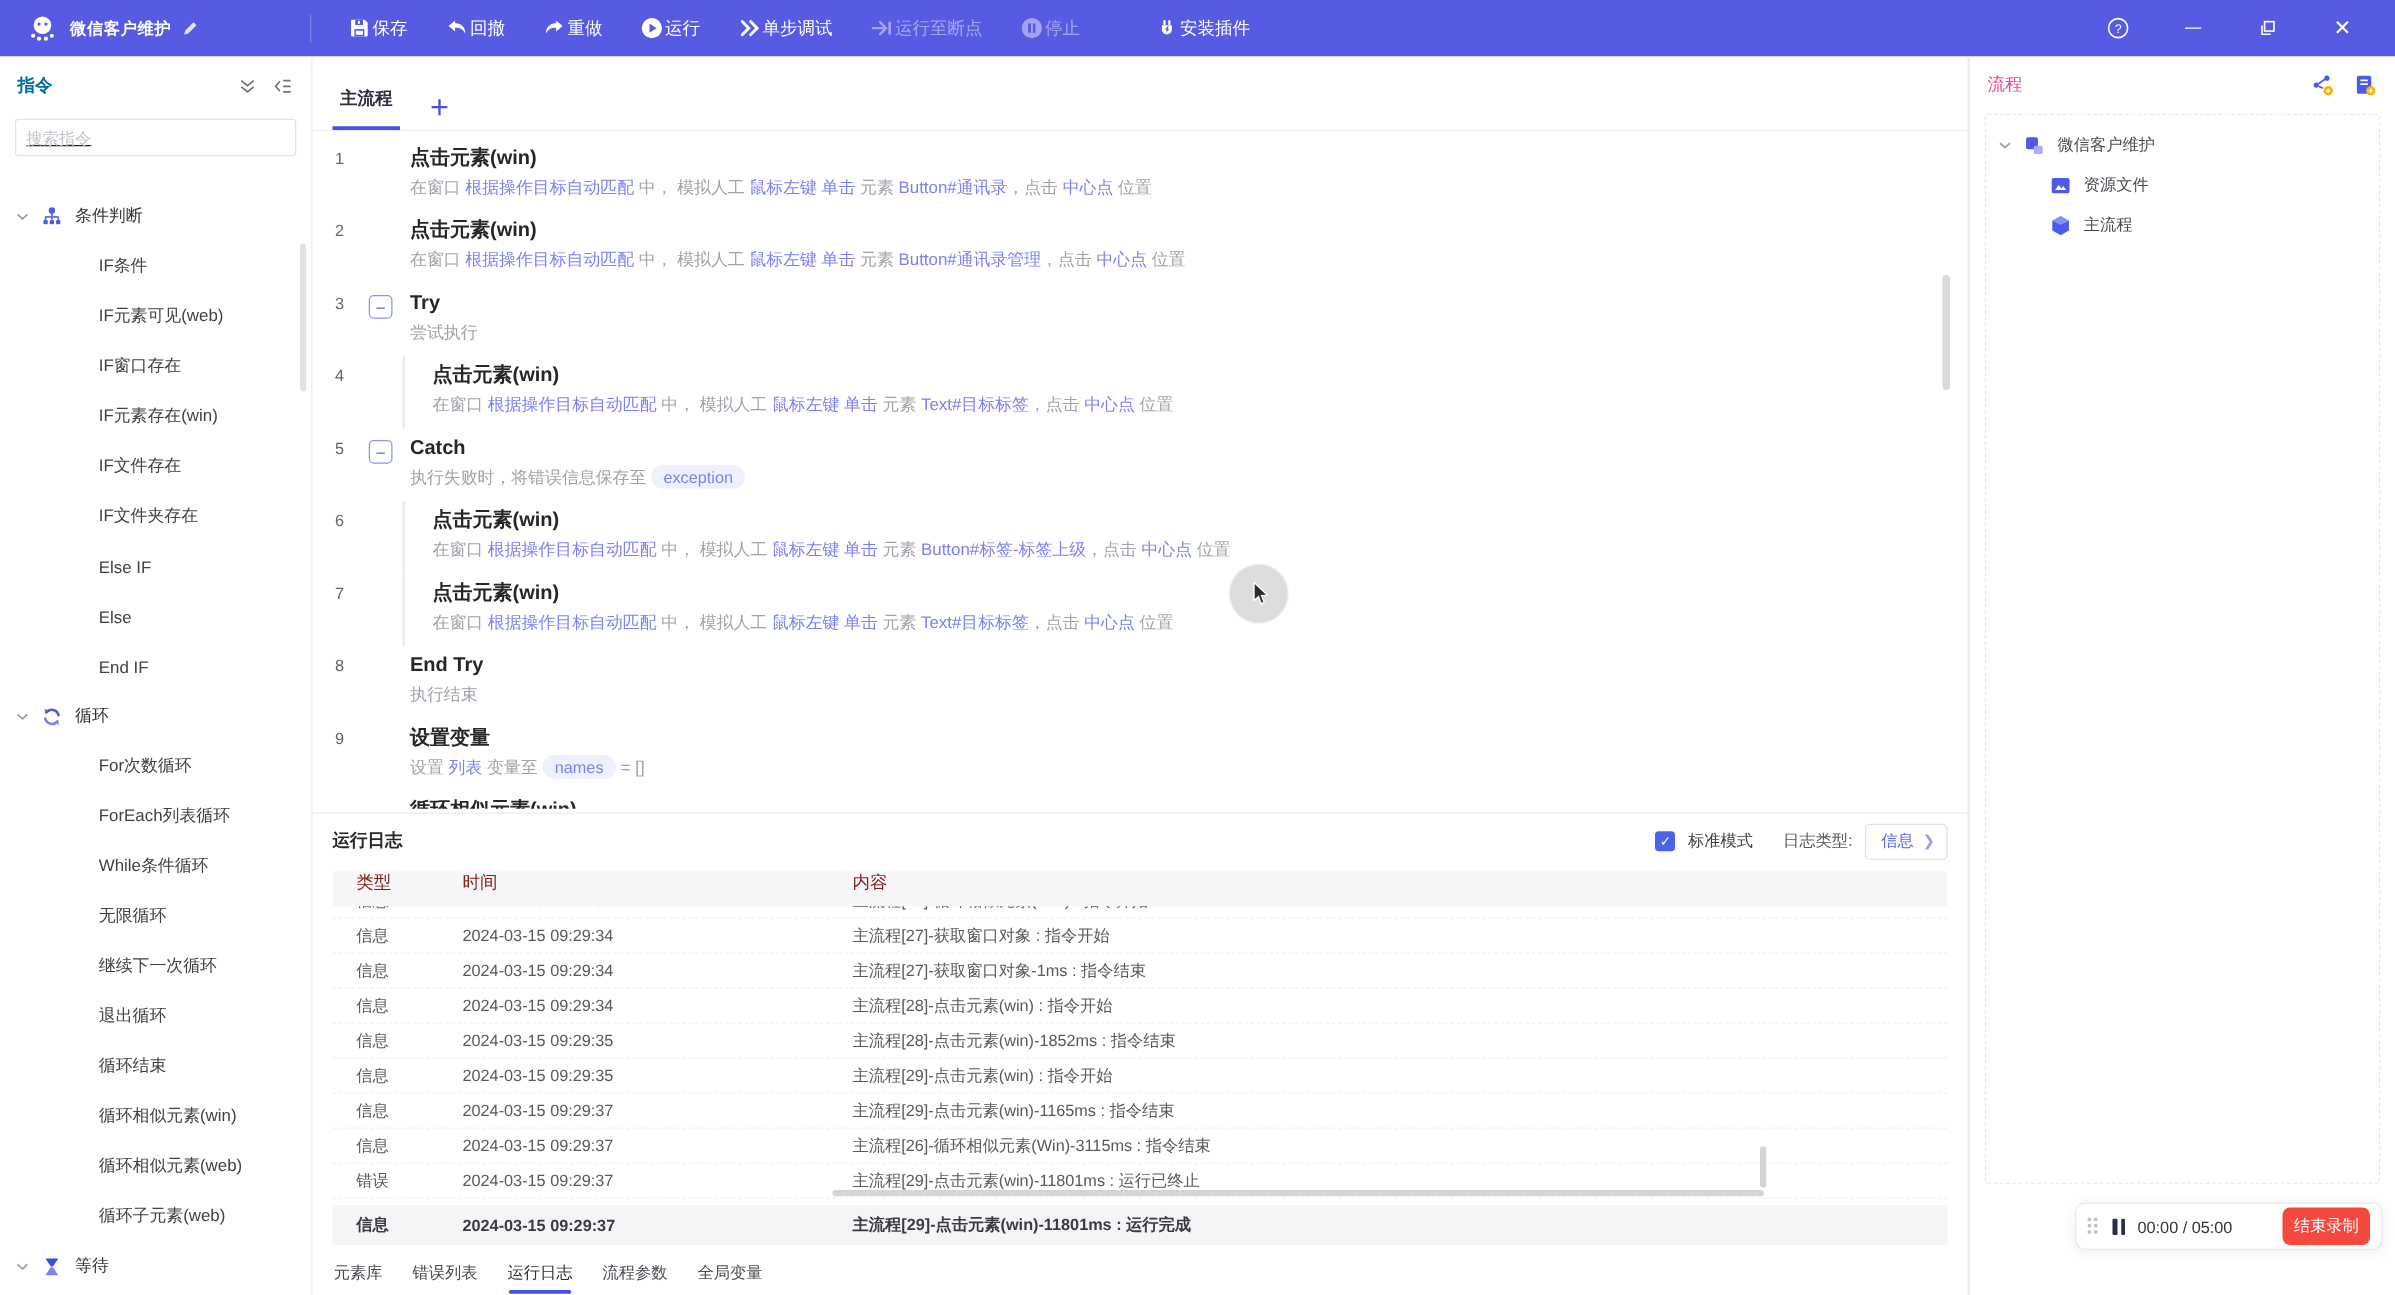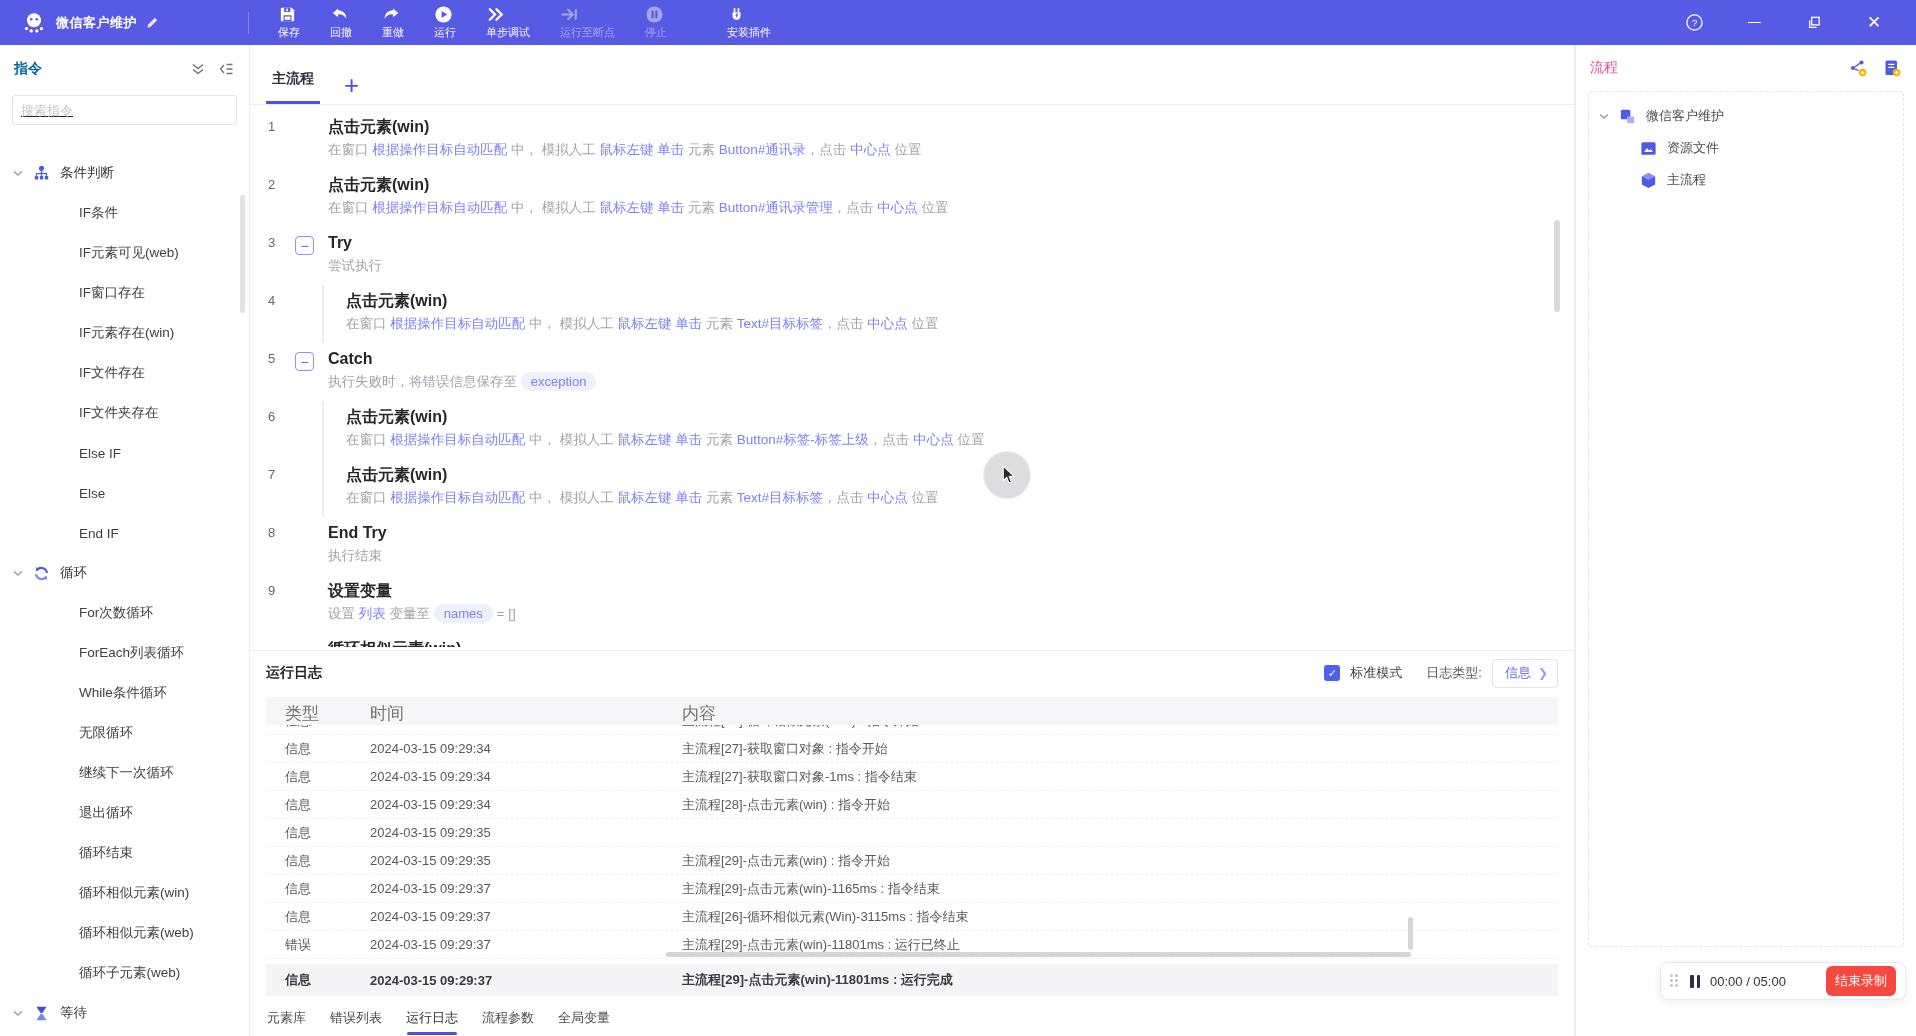--- a/index.html
+++ b/index.html
@@ -5,21 +5,21 @@
   * { margin:0; padding:0; box-sizing:border-box; }
   html,body { width:1916px; height:1036px; overflow:hidden;
     font-family:"Liberation Sans","DejaVu Sans",sans-serif; background:#fff; color:#262626; position:relative; }
 
   
   .topbar { height:45px; background:#575AE3; display:flex; align-items:center; color:#fff; }
   .tb-left { display:flex; align-items:center; gap:8px; padding-left:20px; width:248px; }
   .tb-title { font-size:13px; font-weight:700; letter-spacing:.5px; }
   .tb-sep { width:1px; height:22px; background:rgba(255,255,255,.25); }
   .tb-btns { display:flex; align-items:flex-start; margin-left:14px; }
-  .tb-btn { display:flex; flex-direction:column; align-items:flex-start; gap:1px; padding:3px 15px; font-size:11px; cursor:pointer; }
+  .tb-btn { display:flex; flex-direction:row; align-items:flex-end; gap:1px; padding:3px 15px; font-size:14px; cursor:pointer; }
   .tb-btn .ticon { height:19px; display:flex; align-items:center; }
   .tb-btn.disabled { opacity:.45; }
   .tb-right { margin-left:auto; display:flex; align-items:center; gap:40px; padding-right:32px; }
   .wc { width:20px; height:20px; display:flex; align-items:center; justify-content:center; font-size:15px; cursor:pointer; }
 
   
   .main { display:grid; grid-template-columns:250px 1325px 341px; height:991px; }
 
   
   .sidebar { border-right:1px solid #ececf0; position:relative; overflow:hidden; }
@@ -61,21 +61,21 @@
   .log-title { font-size:14px; font-weight:700; color:#262626; }
   .log-controls { margin-left:auto; display:flex; align-items:center; gap:10px; }
   .chk { width:16px; height:16px; background:#4c62e9; border-radius:3px; color:#fff; font-size:11px;
     display:flex; align-items:center; justify-content:center; cursor:pointer; }
   .chk-label { font-size:13px; color:#3d3d46; margin-right:14px; }
   .logtype-label { font-size:13px; color:#595959; }
   .logtype-btn { border:1px solid #e2e2e8; border-radius:4px; padding:4px 9px 5px 12px; color:#5b66e8; font-size:13px;
     display:flex; align-items:center; gap:7px; cursor:pointer; background:#fff; }
   .logtype-btn .chev { color:#9aa0e8; font-size:12px; }
   .log-table { margin:2px 16px 0; position:relative; }
-  .lt-head { height:28px; background:#f6f6f8; display:flex; align-items:flex-end; font-size:17px; color:#737373; }
+  .lt-head { height:28px; background:#f6f6f8; display:flex; align-items:flex-start; font-size:14px; color:#7f1d1d; }
   .c-type { width:104px; padding-left:19px; flex:none; }
   .c-time { width:312px; flex:none; }
   .c-msg { flex:1; }
   .lt-list { height:234px; overflow:hidden; }
   .lt-row { height:28px; display:flex; align-items:center; font-size:13px; color:#595959; border-bottom:1px dashed #f0f0f3; }
   .lt-row.clipped { margin-top:-18px; }
   .lt-pinned { height:32px; margin-top:5px; background:#f5f5f7; display:flex; align-items:center; font-size:13px; font-weight:700; color:#3a3a42; }
   .log-hthumb { position:absolute; bottom:39px; left:400px; width:745px; height:5px; background:#d4d4d9; border-radius:3px; }
   .log-vthumb { position:absolute; bottom:46px; left:1142px; width:5px; height:33px; background:#d4d4d9; border-radius:3px; }
 
@@ -518,20 +518,21 @@
 
   <div class="lt-row">
     <span class="c-type">信息</span>
     <span class="c-time">2024-03-15 09:29:34</span>
     <span class="c-msg">主流程[28]-点击元素(win) : 指令开始</span>
   </div>
 
   <div class="lt-row">
     <span class="c-type">信息</span>
     <span class="c-time">2024-03-15 09:29:35</span>
+    <span class="c-msg">主流程[28]-点击元素(win)-1852ms : 指令结束</span>
   </div>
 
   <div class="lt-row">
     <span class="c-type">信息</span>
     <span class="c-time">2024-03-15 09:29:35</span>
     <span class="c-msg">主流程[29]-点击元素(win) : 指令开始</span>
   </div>
 
   <div class="lt-row">
     <span class="c-type">信息</span>

